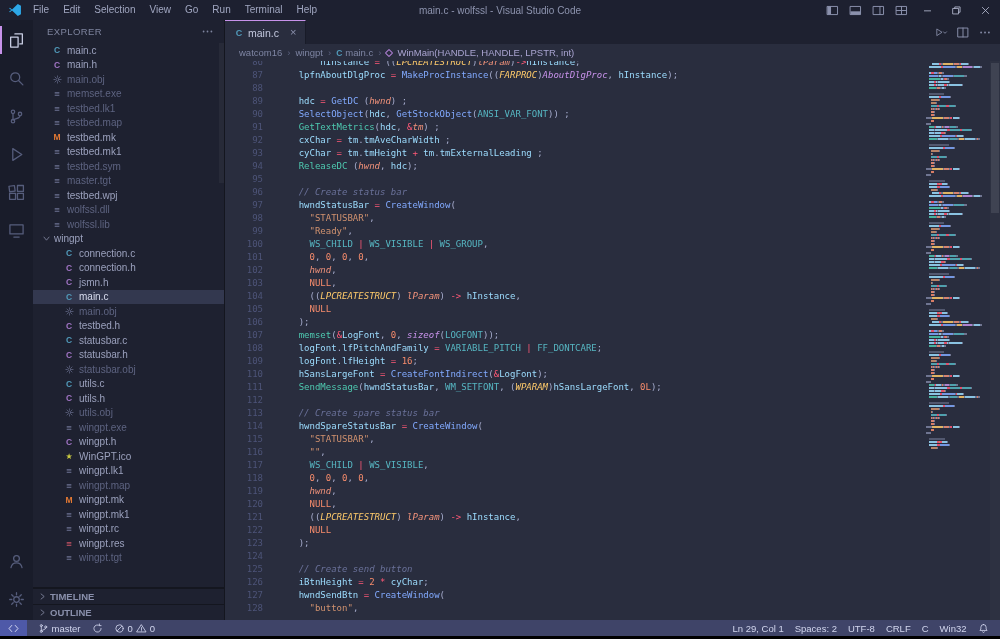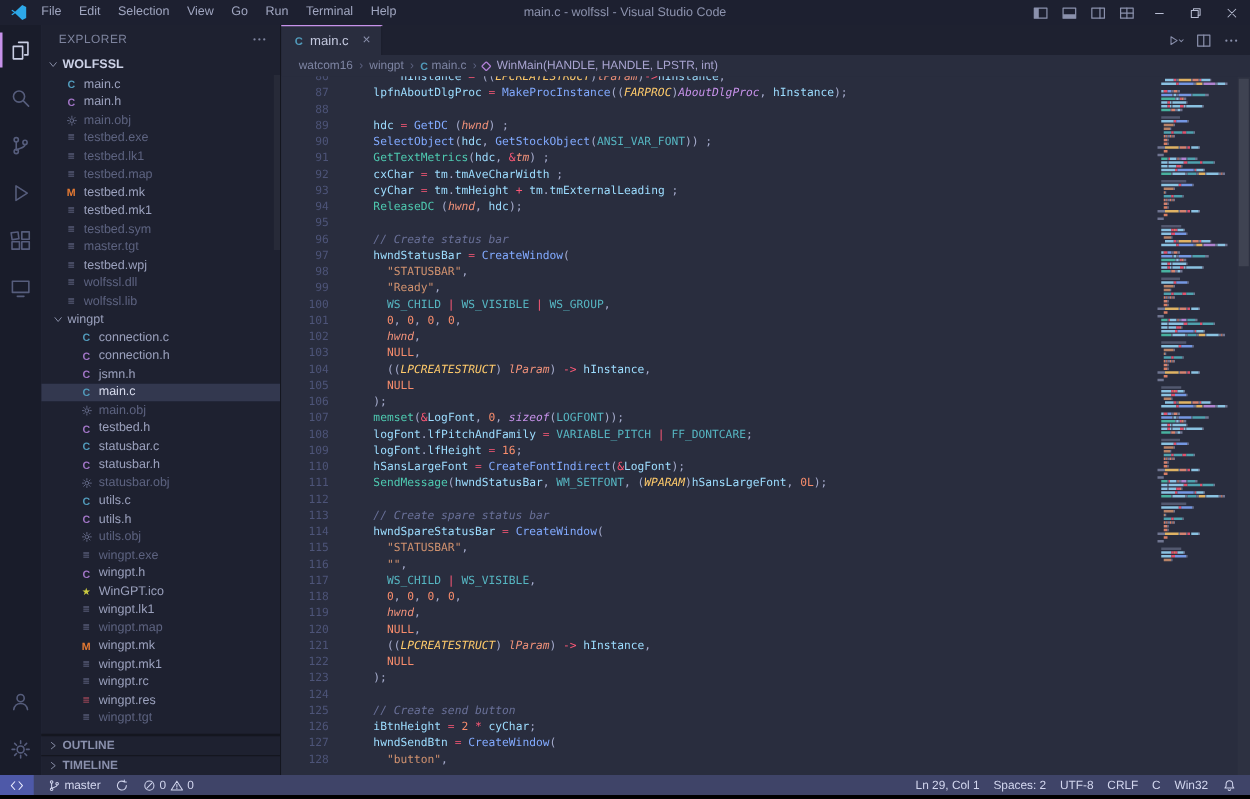--- a/index.html
+++ b/index.html
@@ -247,49 +247,41 @@
         <span>EXPLORER</span>
         <span class="spacer"></span>
         <span class="icon">
             <svg viewBox="0 0 16 16">
               <circle class="f" cx="3.2" cy="8" r="1.1"></circle>
               <circle class="f" cx="8" cy="8" r="1.1"></circle>
               <circle class="f" cx="12.8" cy="8" r="1.1"></circle>
             </svg>
           </span>
       </div>
-      <div class="root-row">
-        <span class="icon chev">
-            <svg viewBox="0 0 16 16">
-              <path d="M5.5 3.5 11 8l-5.5 4.5"></path>
-            </svg>
-          </span>
-        <span>WOLFSSL</span>
-      </div>
       <div class="tree">
           <div class="tree-row" style="padding-left: 18px;">
             <span class="fic c">C</span>
             <span>main.c</span>
           </div>
           <div class="tree-row" style="padding-left: 18px;">
             <span class="fic h">C</span>
             <span>main.h</span>
           </div>
           <div class="tree-row dim" style="padding-left: 18px;">
             <span class="fic gear">
               <svg viewBox="0 0 16 16">
                 <circle cx="8" cy="8" r="2.6"></circle>
                 <path d="M8 1.6v2M8 12.4v2M1.6 8h2M12.4 8h2M3.5 3.5l1.4 1.4M11.1 11.1l1.4 1.4M3.5 12.5l1.4-1.4M11.1 4.9l1.4-1.4"></path>
               </svg>
             </span>
             <span>main.obj</span>
           </div>
           <div class="tree-row dim" style="padding-left: 18px;">
             <span class="fic file">≡</span>
-            <span>testbed.exe</span>
+            <span>memset.exe</span>
           </div>
           <div class="tree-row dim" style="padding-left: 18px;">
             <span class="fic file">≡</span>
             <span>testbed.lk1</span>
           </div>
           <div class="tree-row dim" style="padding-left: 18px;">
             <span class="fic file">≡</span>
             <span>testbed.map</span>
           </div>
           <div class="tree-row" style="padding-left: 18px;">
@@ -432,29 +424,29 @@
             <span>wingpt.tgt</span>
           </div>
         </div>
       <div class="sb-sections">
           <div class="section-row">
             <span class="icon chev flat">
               <svg viewBox="0 0 16 16">
                 <path d="M5.5 3.5 11 8l-5.5 4.5"></path>
               </svg>
             </span>
-            <span>OUTLINE</span>
+            <span>TIMELINE</span>
           </div>
           <div class="section-row">
             <span class="icon chev flat">
               <svg viewBox="0 0 16 16">
                 <path d="M5.5 3.5 11 8l-5.5 4.5"></path>
               </svg>
             </span>
-            <span>TIMELINE</span>
+            <span>OUTLINE</span>
           </div>
         </div>
     </div>
 
     <div class="editor">
       <div class="tabbar">
         <div class="tab">
           <span class="fic c">C</span>
           <span>main.c</span>
           <span class="tab-close">×</span>

